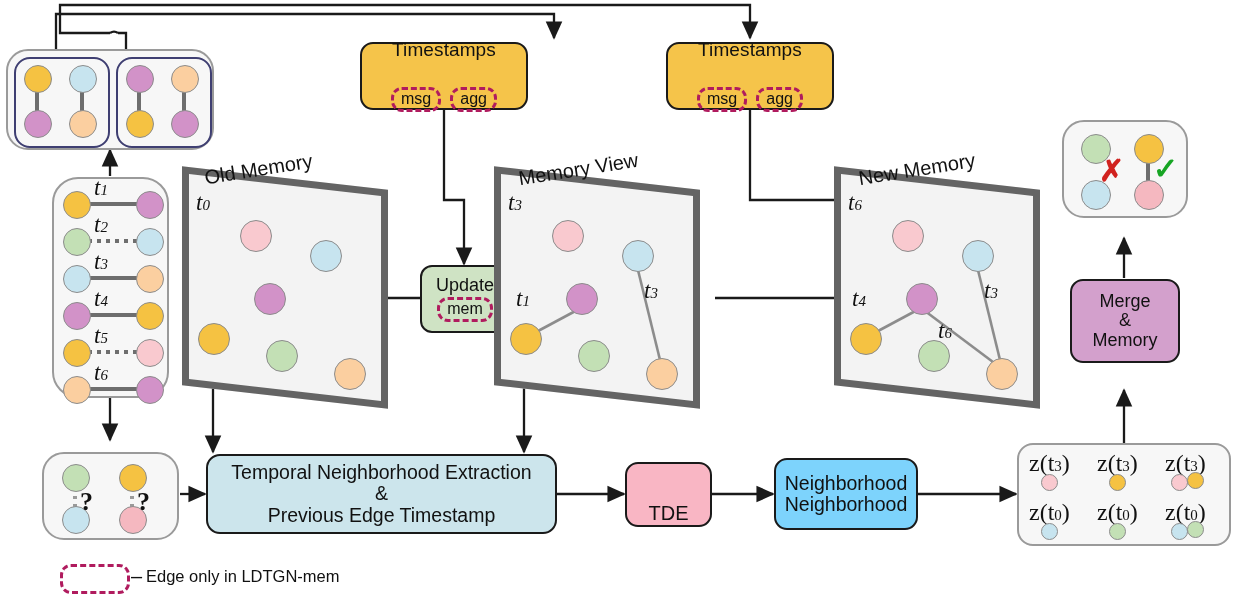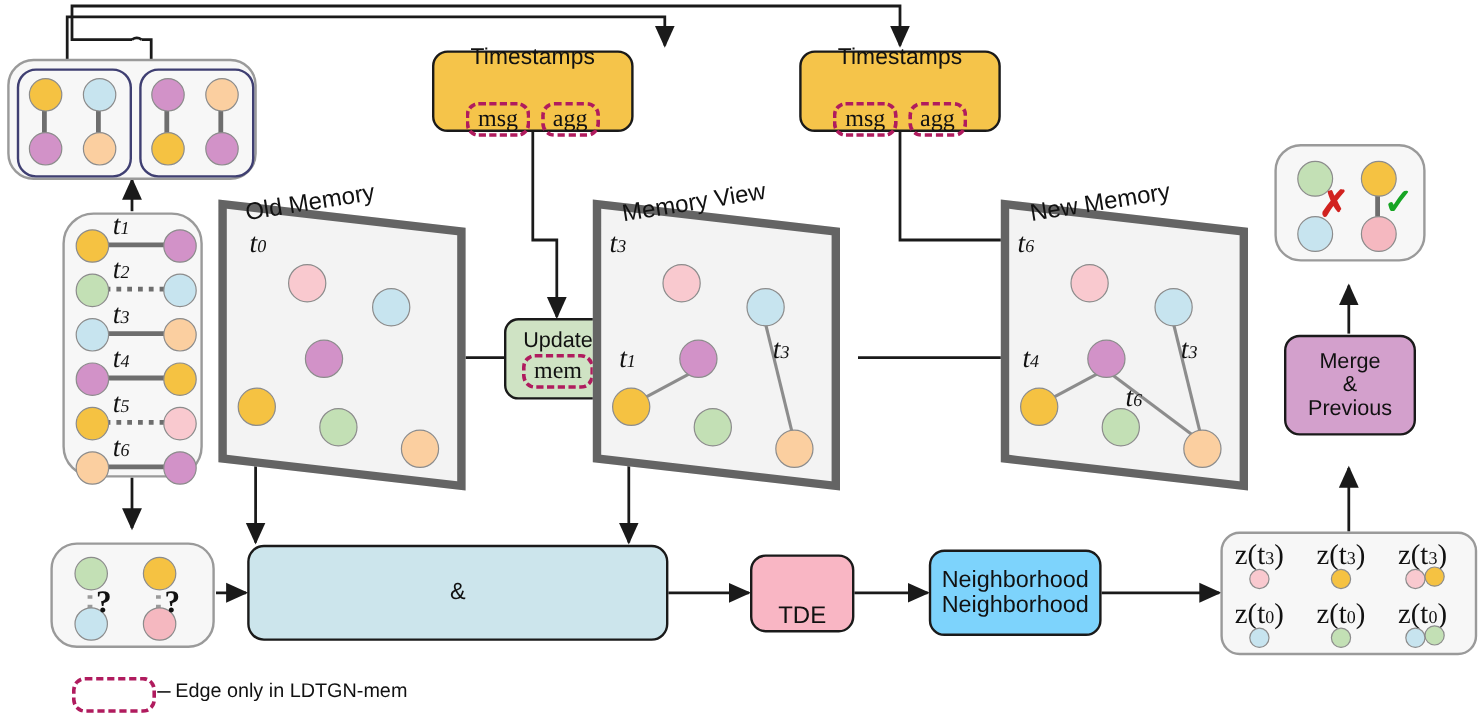--- a/index.html
+++ b/index.html
@@ -10,21 +10,21 @@
   .abs{position:absolute;box-sizing:border-box;}
 
   
   .rbox{border:2.5px solid #1a1a1a;border-radius:12px;display:flex;
         flex-direction:column;align-items:center;justify-content:center;
         text-align:center;line-height:1.08;}
   .ts-box{background:#f5c44a;border-radius:13px;gap:26px;}
   .ts-title{font-size:19px;letter-spacing:.1px;margin-bottom:1px;}
   .chip-row{display:flex;gap:9px;}
   .chip{border:3px dashed #b01b5e;border-radius:11px;padding:0px 7px 1px 7px;
-        font-family:Liberation Serif, serif;font-size:20px;line-height:1.12;}
+        font-family:Liberation Sans, sans-serif;font-size:16px;line-height:1.12;}
   .upd-box{background:#cfe3c4;border-radius:12px;}
   .upd-title{font-size:18px;margin-bottom:2px;}
   .tne-box{background:#cce5ec;border-radius:14px;justify-content:center;}
   .tne-box div{font-size:19.5px;}
   .tde-box{background:#f9b6c4;font-size:20px;border-radius:13px;justify-content:flex-end;}
   .nag-box{background:#7dd3fc;font-size:19.5px;border-radius:13px;}
   .mp-box{background:#d3a0cc;font-size:18px;border-radius:13px;}
 
   
   .soft{background:#f7f7f7;border:2px solid #9a9a9a;border-radius:22px;}
@@ -205,21 +205,21 @@
     <div class="chip">mem</div>
   </div>
   <div class="abs rbox upd-box" style="left:900px;top:265px;width:90px;height:68px;">
     <div class="upd-title">Update</div>
     <div class="chip">mem</div>
   </div>
 
   <div class="mem" style="left:182px;top:178px;width:192px;height:205px;">
     <div class="mem-plate" style="transform:skewY(6.5deg);"></div>
     <div class="mem-cap" style="left:22px;top:-20px;transform:rotate(-9deg);">Old Memory</div>
-    <div class="mem-t" style="left:26px;top:12px;text-align:center;">
+    <div class="mem-t" style="left:14px;top:12px;text-align:center;">
       <span>t</span><span style="font-size:15px;">0</span>
     </div>
     <div class="node n-pnk" style="left:58px;top:42px;width:30px;height:30px;"></div>
     <div class="node n-blu" style="left:128px;top:62px;width:30px;height:30px;"></div>
     <div class="node n-pur" style="left:72px;top:105px;width:30px;height:30px;"></div>
     <div class="node n-org" style="left:16px;top:145px;width:30px;height:30px;"></div>
     <div class="node n-grn" style="left:84px;top:162px;width:30px;height:30px;"></div>
     <div class="node n-pch" style="left:152px;top:180px;width:30px;height:30px;"></div>
   </div>
 
@@ -268,21 +268,23 @@
     <div class="node n-pch" style="left:152px;top:180px;width:30px;height:30px;"></div>
     <div class="mlab" style="left:18px;top:108px;">
       <span>t</span><span class="sub">4</span></div>
     <div class="mlab" style="left:150px;top:100px;">
       <span>t</span><span class="sub">3</span></div>
     <div class="mlab" style="left:104px;top:140px;">
       <span>t</span><span class="sub">6</span></div>
   </div>
 
   <div class="abs rbox tne-box" style="left:206px;top:454px;width:351px;height:80px;">
+    <div>Temporal Neighborhood Extraction</div>
     <div>&amp;</div>
+    <div>Previous Edge Timestamp</div>
   </div>
 
   <div class="abs rbox tde-box" style="left:625px;top:462px;width:87px;height:65px;">
     <div>TDE</div>
   </div>
 
   <div class="abs rbox nag-box" style="left:774px;top:458px;width:144px;height:72px;">
     <div>Neighborhood</div>
     <div>Neighborhood</div>
   </div>
@@ -307,21 +309,21 @@
     <div class="node n-org" style="left:168px;top:27px;width:15px;height:15px;"></div>
     <div class="node n-blu" style="left:22px;top:78px;width:15px;height:15px;"></div>
     <div class="node n-grn" style="left:90px;top:78px;width:15px;height:15px;"></div>
     <div class="node n-blu" style="left:152px;top:78px;width:15px;height:15px;"></div>
     <div class="node n-grn" style="left:168px;top:76px;width:15px;height:15px;"></div>
   </div>
 
   <div class="abs rbox mp-box" style="left:1070px;top:279px;width:110px;height:84px;">
     <div>Merge</div>
     <div>&amp;</div>
-    <div>Previous</div>
+    <div>Memory</div>
   </div>
 
   <div class="abs soft" style="left:1062px;top:120px;width:126px;height:98px;border-radius:22px;">
     <svg class="abs" style="left:0;top:0;width:126px;height:98px;">
       <line x1="84" y1="37" x2="84" y2="62" stroke="#6e6e6e" stroke-width="4"></line>
     </svg>
     <div class="node n-grn" style="left:17px;top:12px;width:28px;height:28px;"></div>
     <div class="node n-blu" style="left:17px;top:58px;width:28px;height:28px;"></div>
     <div class="node n-org" style="left:70px;top:12px;width:28px;height:28px;"></div>
     <div class="node n-red" style="left:70px;top:58px;width:28px;height:28px;"></div>

